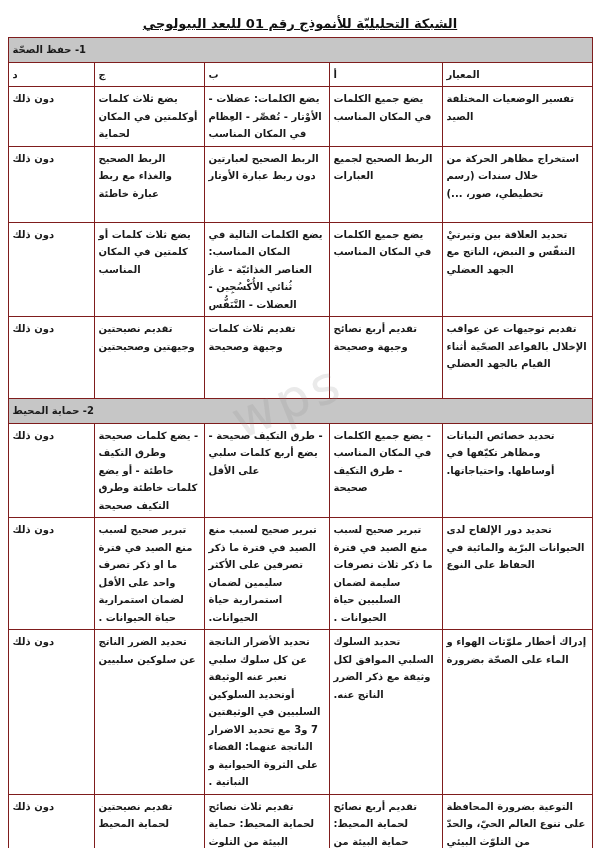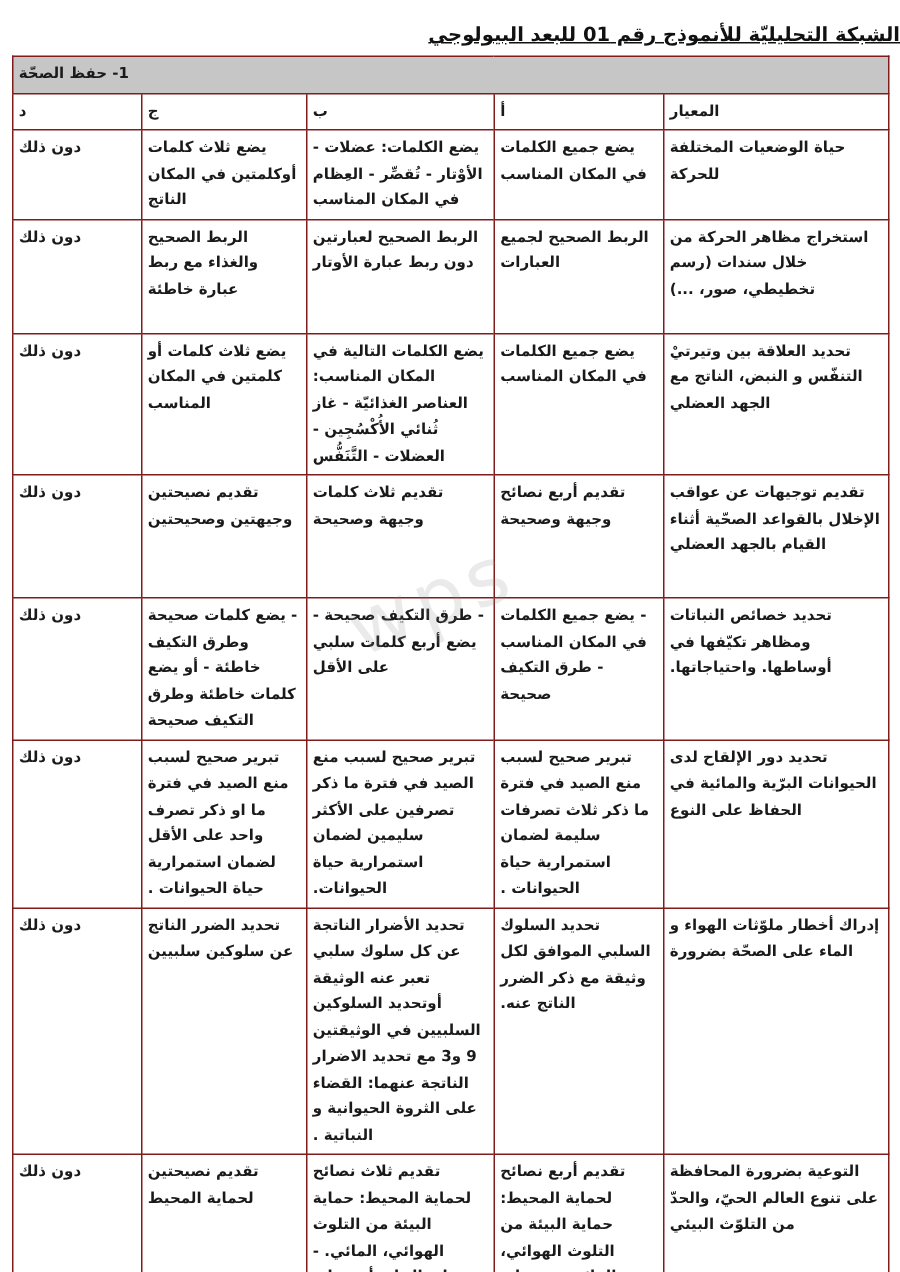--- a/index.html
+++ b/index.html
@@ -11,20 +11,21 @@
     direction: rtl;
     position: relative;
     overflow: hidden;
   }
   .page {
     position: relative;
     width: 600px;
     height: 848px;
   }
   .doc-title {
+    text-align: center;
     font-weight: bold;
     font-size: 13px;
     margin: 16px 0 6px 0;
     text-decoration: underline;
     color: #111;
   }
   table.grid {
     border-collapse: collapse;
     margin: 0 auto;
     width: 584px;
@@ -104,24 +105,24 @@
 
     <tr class="col-header">
       <th>المعيار</th>
       <th>أ</th>
       <th>ب</th>
       <th>ج</th>
       <th>د</th>
     </tr>
 
     <tr class="h58">
-      <td>حياة الوضعيات المختلفة للحركة</td>
+      <td>تفسير الوضعيات المختلفة الصيد</td>
       <td>يضع جميع الكلمات في المكان المناسب</td>
       <td>يضع الكلمات: عضلات - الأوْتار - تُقصِّر - العِظام في المكان المناسب</td>
-      <td>يضع ثلاث كلمات أوكلمتين في المكان الناتج</td>
+      <td>يضع ثلاث كلمات أوكلمتين في المكان لحماية</td>
       <td class="cell-d">دون ذلك</td>
     </tr>
     <tr class="h76">
       <td>استخراج مظاهر الحركة من خلال سندات (رسم تخطيطي، صور، ...)</td>
       <td>الربط الصحيح لجميع العبارات</td>
       <td>الربط الصحيح لعبارتين دون ربط عبارة الأوتار</td>
       <td>الربط الصحيح والغذاء مع ربط عبارة خاطئة</td>
       <td class="cell-d">دون ذلك</td>
     </tr>
     <tr class="h78">
@@ -132,39 +133,42 @@
       <td class="cell-d">دون ذلك</td>
     </tr>
     <tr class="h82">
       <td>تقديم توجيهات عن عواقب الإخلال بالقواعد الصحّية أثناء القيام بالجهد العضلي</td>
       <td>تقديم أربع نصائح وجيهة وصحيحة</td>
       <td>تقديم ثلاث كلمات وجيهة وصحيحة</td>
       <td>تقديم نصيحتين وجيهتين وصحيحتين</td>
       <td class="cell-d">دون ذلك</td>
     </tr>
 
+    <tr class="section-header">
+      <td colspan="5">2- حماية المحيط</td>
+    </tr>
 
     <tr class="h82">
       <td>تحديد خصائص النباتات ومظاهر تكيّفها في أوساطها. واحتياجاتها.</td>
       <td>- يضع جميع الكلمات في المكان المناسب - طرق التكيف صحيحة</td>
       <td>- طرق التكيف صحيحة - يضع أربع كلمات سلبي على الأقل</td>
       <td>- يضع كلمات صحيحة وطرق التكيف خاطئة - أو يضع كلمات خاطئة وطرق التكيف صحيحة</td>
       <td class="cell-d">دون ذلك</td>
     </tr>
     <tr class="h98">
       <td>تحديد دور الإلقاح لدى الحيوانات البرّية والمائية في الحفاظ على النوع</td>
-      <td>تبرير صحيح لسبب منع الصيد في فترة ما ذكر ثلاث تصرفات سليمة لضمان استمرارية حياة الحيوانات .</td>
+      <td>تبرير صحيح لسبب منع الصيد في فترة ما ذكر ثلاث تصرفات سليمة لضمان السلبيين حياة الحيوانات .</td>
       <td>تبرير صحيح لسبب منع الصيد في فترة ما ذكر تصرفين على الأكثر سليمين لضمان استمرارية حياة الحيوانات.</td>
       <td>تبرير صحيح لسبب منع الصيد في فترة ما او ذكر تصرف واحد على الأقل لضمان استمرارية حياة الحيوانات .</td>
       <td class="cell-d">دون ذلك</td>
     </tr>
     <tr class="h122">
       <td>إدراك أخطار ملوّثات الهواء و الماء على الصحّة بضرورة</td>
       <td>تحديد السلوك السلبي الموافق لكل وثيقة مع ذكر الضرر الناتج عنه.</td>
-      <td>تحديد الأضرار الناتجة عن كل سلوك سلبي تعبر عنه الوثيقة أوتحديد السلوكين السلبيين في الوثيقتين 9 و3 مع تحديد الاضرار الناتجة عنهما: القضاء على الثروة الحيوانية و النباتية .</td>
+      <td>تحديد الأضرار الناتجة عن كل سلوك سلبي تعبر عنه الوثيقة أوتحديد السلوكين السلبيين في الوثيقتين 7 و3 مع تحديد الاضرار الناتجة عنهما: القضاء على الثروة الحيوانية و النباتية .</td>
       <td>تحديد الضرر الناتج عن سلوكين سلبيين</td>
       <td class="cell-d">دون ذلك</td>
     </tr>
     <tr class="h145">
       <td>التوعية بضرورة المحافظة على تنوع العالم الحيّ، والحدّ من التلوّث البيئي</td>
       <td>تقديم أربع نصائح لحماية المحيط: حماية البيئة من التلوث الهوائي، المائي ، - حماية النبات ، حماية الحيوانات.</td>
       <td>تقديم ثلاث نصائح لحماية المحيط: حماية البيئة من التلوث الهوائي، المائي. - حماية النبات أو حماية الحيوانات.</td>
       <td>تقديم نصيحتين لحماية المحيط</td>
       <td class="cell-d">دون ذلك</td>
     </tr>

